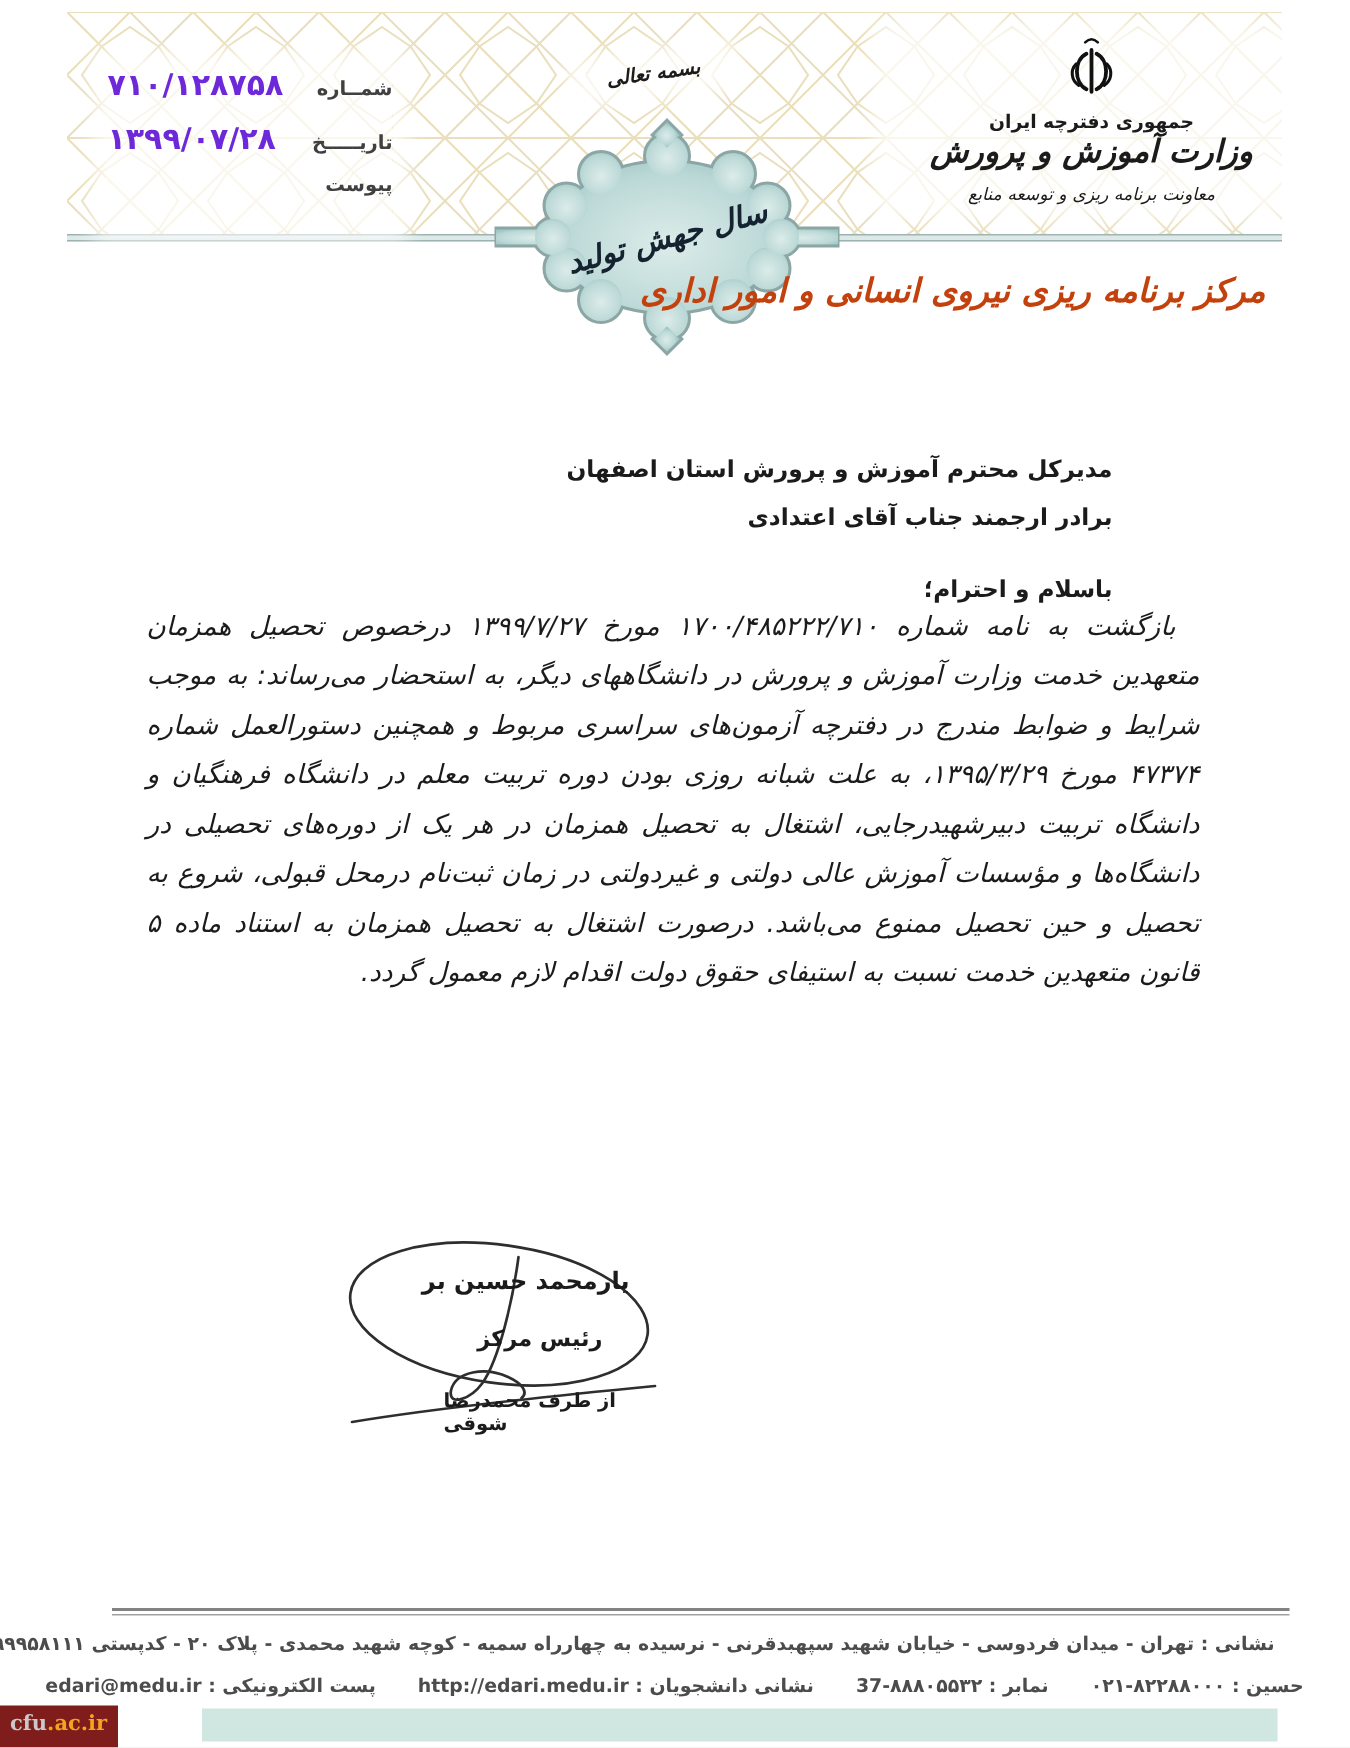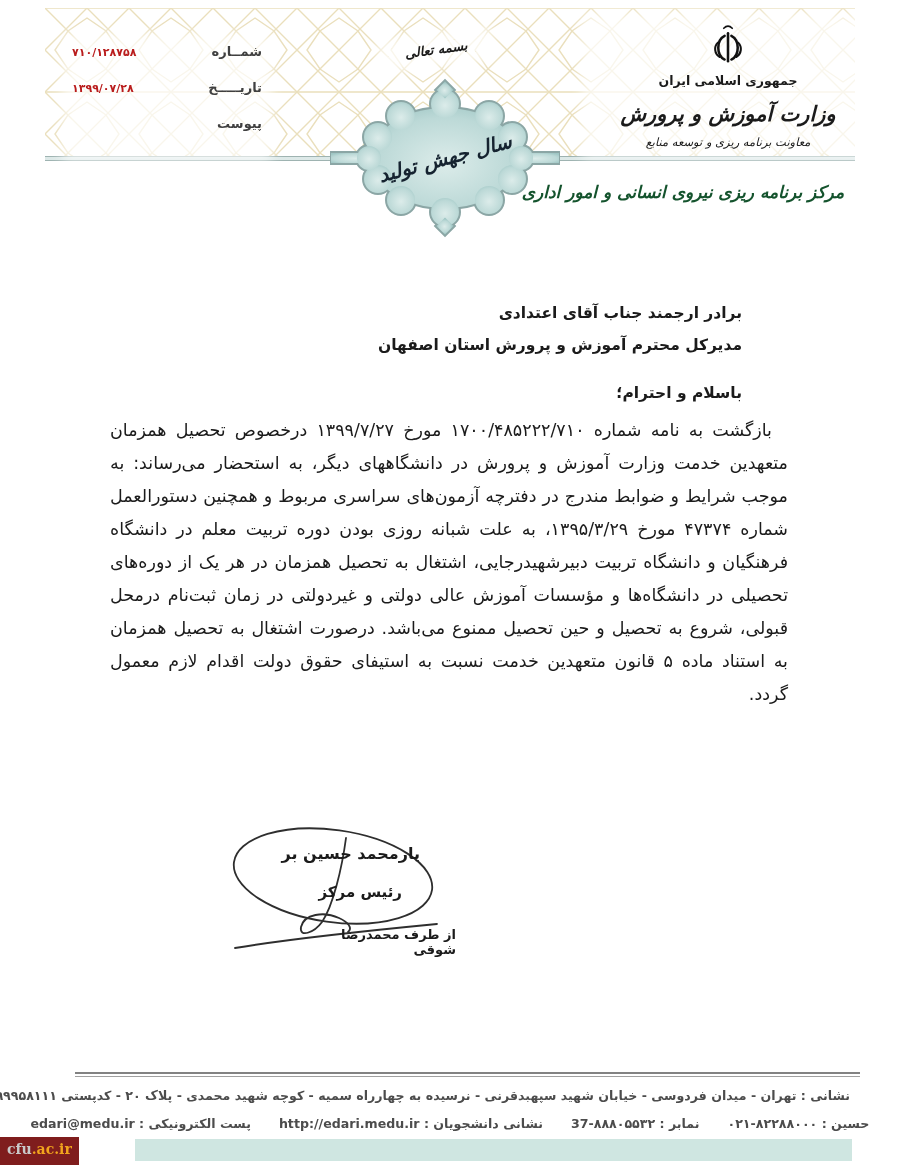--- a/index.html
+++ b/index.html
@@ -8,46 +8,46 @@
     background:#ffffff; overflow:hidden;
     font-family:"DejaVu Sans", sans-serif; direction:rtl; color:#1b1b1b;
   }
   
   .pattern-band{position:absolute; left:45px; top:8px; width:810px; height:150px; z-index:1;}
   .halo{background:rgba(255,255,255,.72); box-shadow:0 0 12px 10px rgba(255,255,255,.72);}
   .ref-fields{position:absolute; left:72px; top:44px; width:190px; z-index:6;}
   .field-row{display:flex; justify-content:space-between; align-items:baseline;
              height:36px; font-weight:bold;}
   .f-label{font-size:13px; color:#404040;}
-  .f-value{font-size:11px; color:#b91c1c; direction:ltr;}
+  .f-value{font-size:20px; color:#6d28d9; direction:ltr;}
   .bismillah{position:absolute; left:388px; top:42px; width:96px; z-index:6;
              text-align:center; font-size:13px; font-weight:bold; font-style:italic;
              transform:rotate(-8deg);}
   .org-block{position:absolute; left:592px; top:24px; width:272px; z-index:6; text-align:center;}
   .org-republic{font-size:12.5px; font-weight:bold; margin-top:1px;}
-  .org-ministry{font-size:21px; font-weight:bold; font-style:italic; margin-top:14px;}
+  .org-ministry{font-size:21px; font-weight:bold; font-style:italic; margin-top:1px;}
   .org-deputy{font-size:11.5px; font-style:italic; margin-top:9px;}
   .header-rule{position:absolute; left:45px; right:45px; top:156px; height:3px; z-index:2;
                background:#dde9e8; border-top:1.6px solid #9eb3b1; border-bottom:1.6px solid #9eb3b1;}
   .medallion{position:absolute; left:330px; top:78px; width:230px; height:160px; z-index:3;}
   .center-title{position:absolute; right:56px; top:182px; z-index:6;
-                font-size:17px; font-weight:bold; font-style:italic; color:#14532d;}
+                font-size:22px; font-weight:bold; font-style:italic; color:#c2410c;}
   
   .addressee{position:absolute; right:158px; top:297px; text-align:right;
              font-weight:bold; font-size:15.5px; line-height:32px;}
   .salutation{position:absolute; right:158px; top:384px; font-weight:bold; font-size:15.5px;}
   .body-text{position:absolute; right:100px; left:98px; top:402px;
              font-size:17.5px; line-height:33px; text-align:justify;}
-  .body-text p{margin:12px; text-indent:16px;}
+  .body-text p{margin:0; text-indent:16px;font-style:italic;}
   
   .sig-block{position:absolute; left:225px; top:826px; width:235px; height:135px;}
   .sig-svg{position:absolute; inset:0; width:235px; height:135px;}
   .sig-name{position:absolute; right:40px; top:18px; font-size:16px; font-weight:bold; white-space:nowrap;}
   .sig-title{position:absolute; right:58px; top:57px; font-size:15px; font-weight:bold; white-space:nowrap;}
-  .on-behalf{position:absolute; left:296px; top:927px; width:160px; text-align:right;
+  .on-behalf{position:absolute; left:296px; top:927px; width:160px; text-align:left;
              font-size:13px; font-weight:bold;}
   
   .footer-rule{position:absolute; left:75px; right:40px; top:1072px; height:2px;
                border-top:2px solid #828282; border-bottom:1.4px solid #a0a0a0;}
   .footer-address{position:absolute; left:50px; right:50px; top:1088px; text-align:center;
                   font-size:12.6px; font-weight:bold; color:#4c4c4c; white-space:nowrap;}
   .footer-contacts{position:absolute; left:60px; right:60px; top:1116px; display:flex;
                    justify-content:center; gap:28px; font-size:12.6px; font-weight:bold; color:#4c4c4c;}
   .contact-item{white-space:nowrap;}
   .c-val{direction:ltr; unicode-bidi:isolate;}
@@ -98,21 +98,21 @@
     <svg width="34" height="44" viewBox="-20 -26 40 52" aria-hidden="true">
       <g fill="none" stroke="#111" stroke-width="3" stroke-linecap="round">
         <path d="M0,-15 L0,18"></path>
         <path d="M-5,-21 Q0,-26 5,-21" stroke-width="2"></path>
         <path d="M-4,-12 C-14,-7 -14,11 -4,16"></path>
         <path d="M4,-12 C14,-7 14,11 4,16"></path>
         <path d="M-12,-4 C-17,1 -16,9 -10,13" stroke-width="2.4"></path>
         <path d="M12,-4 C17,1 16,9 10,13" stroke-width="2.4"></path>
       </g>
     </svg>
-    <div class="org-republic">جمهوری اسلامی ایران</div>
+    <div class="org-republic">جمهوری دفترچه ایران</div>
     <div class="org-ministry">وزارت آموزش و پرورش</div>
     <div class="org-deputy">معاونت برنامه ریزی و توسعه منابع</div>
   </div>
 
   <div class="header-rule"></div>
 
   <svg class="medallion" viewBox="-115 -80 230 160" aria-hidden="true">
     <defs>
       <radialGradient id="medgrad" cx="50%" cy="55%" r="65%">
         <stop offset="0%" stop-color="#dcecea"></stop>
@@ -140,22 +140,22 @@
       </g>
     </defs>
     <use href="#medshape" fill="#bcd9d7" stroke="#8ba6a5" stroke-width="4"></use>
     <use href="#medshape" fill="url(#medgrad)" stroke="none"></use>
     <text x="0" y="7" transform="rotate(-15)" text-anchor="middle" font-size="20" font-weight="bold" font-style="italic" fill="#152330">سال جهش تولید</text>
   </svg>
 
   <div class="center-title">مرکز برنامه ریزی نیروی انسانی و امور اداری</div>
 
   <div class="addressee">
+    <div>مدیرکل محترم آموزش و پرورش  استان اصفهان</div>
     <div>برادر ارجمند جناب آقای اعتدادی</div>
-    <div>مدیرکل محترم آموزش و پرورش  استان اصفهان</div>
   </div>
 
   <div class="salutation">باسلام و احترام؛</div>
 
   <div class="body-text">
     <p>بازگشت به نامه شماره ۱۷۰۰/۴۸۵۲۲۲/۷۱۰ مورخ ۱۳۹۹/۷/۲۷ درخصوص تحصیل همزمان متعهدین خدمت وزارت آموزش و پرورش در دانشگاههای دیگر، به استحضار می‌رساند: به موجب شرایط و ضوابط مندرج در دفترچه آزمون‌های سراسری مربوط و همچنین دستورالعمل شماره ۴۷۳۷۴ مورخ ۱۳۹۵/۳/۲۹، به علت شبانه روزی بودن دوره تربیت معلم در دانشگاه فرهنگیان و دانشگاه تربیت دبیرشهیدرجایی، اشتغال به تحصیل همزمان در هر یک از دوره‌های تحصیلی در دانشگاه‌ها و مؤسسات آموزش عالی دولتی و غیردولتی در زمان ثبت‌نام درمحل قبولی، شروع به تحصیل و حین تحصیل ممنوع می‌باشد. درصورت اشتغال به تحصیل همزمان به استناد ماده ۵ قانون متعهدین خدمت نسبت به استیفای حقوق دولت اقدام لازم معمول گردد.</p>
   </div>
 
   <div class="sig-block">
     <svg class="sig-svg" viewBox="0 0 235 135" aria-hidden="true">

